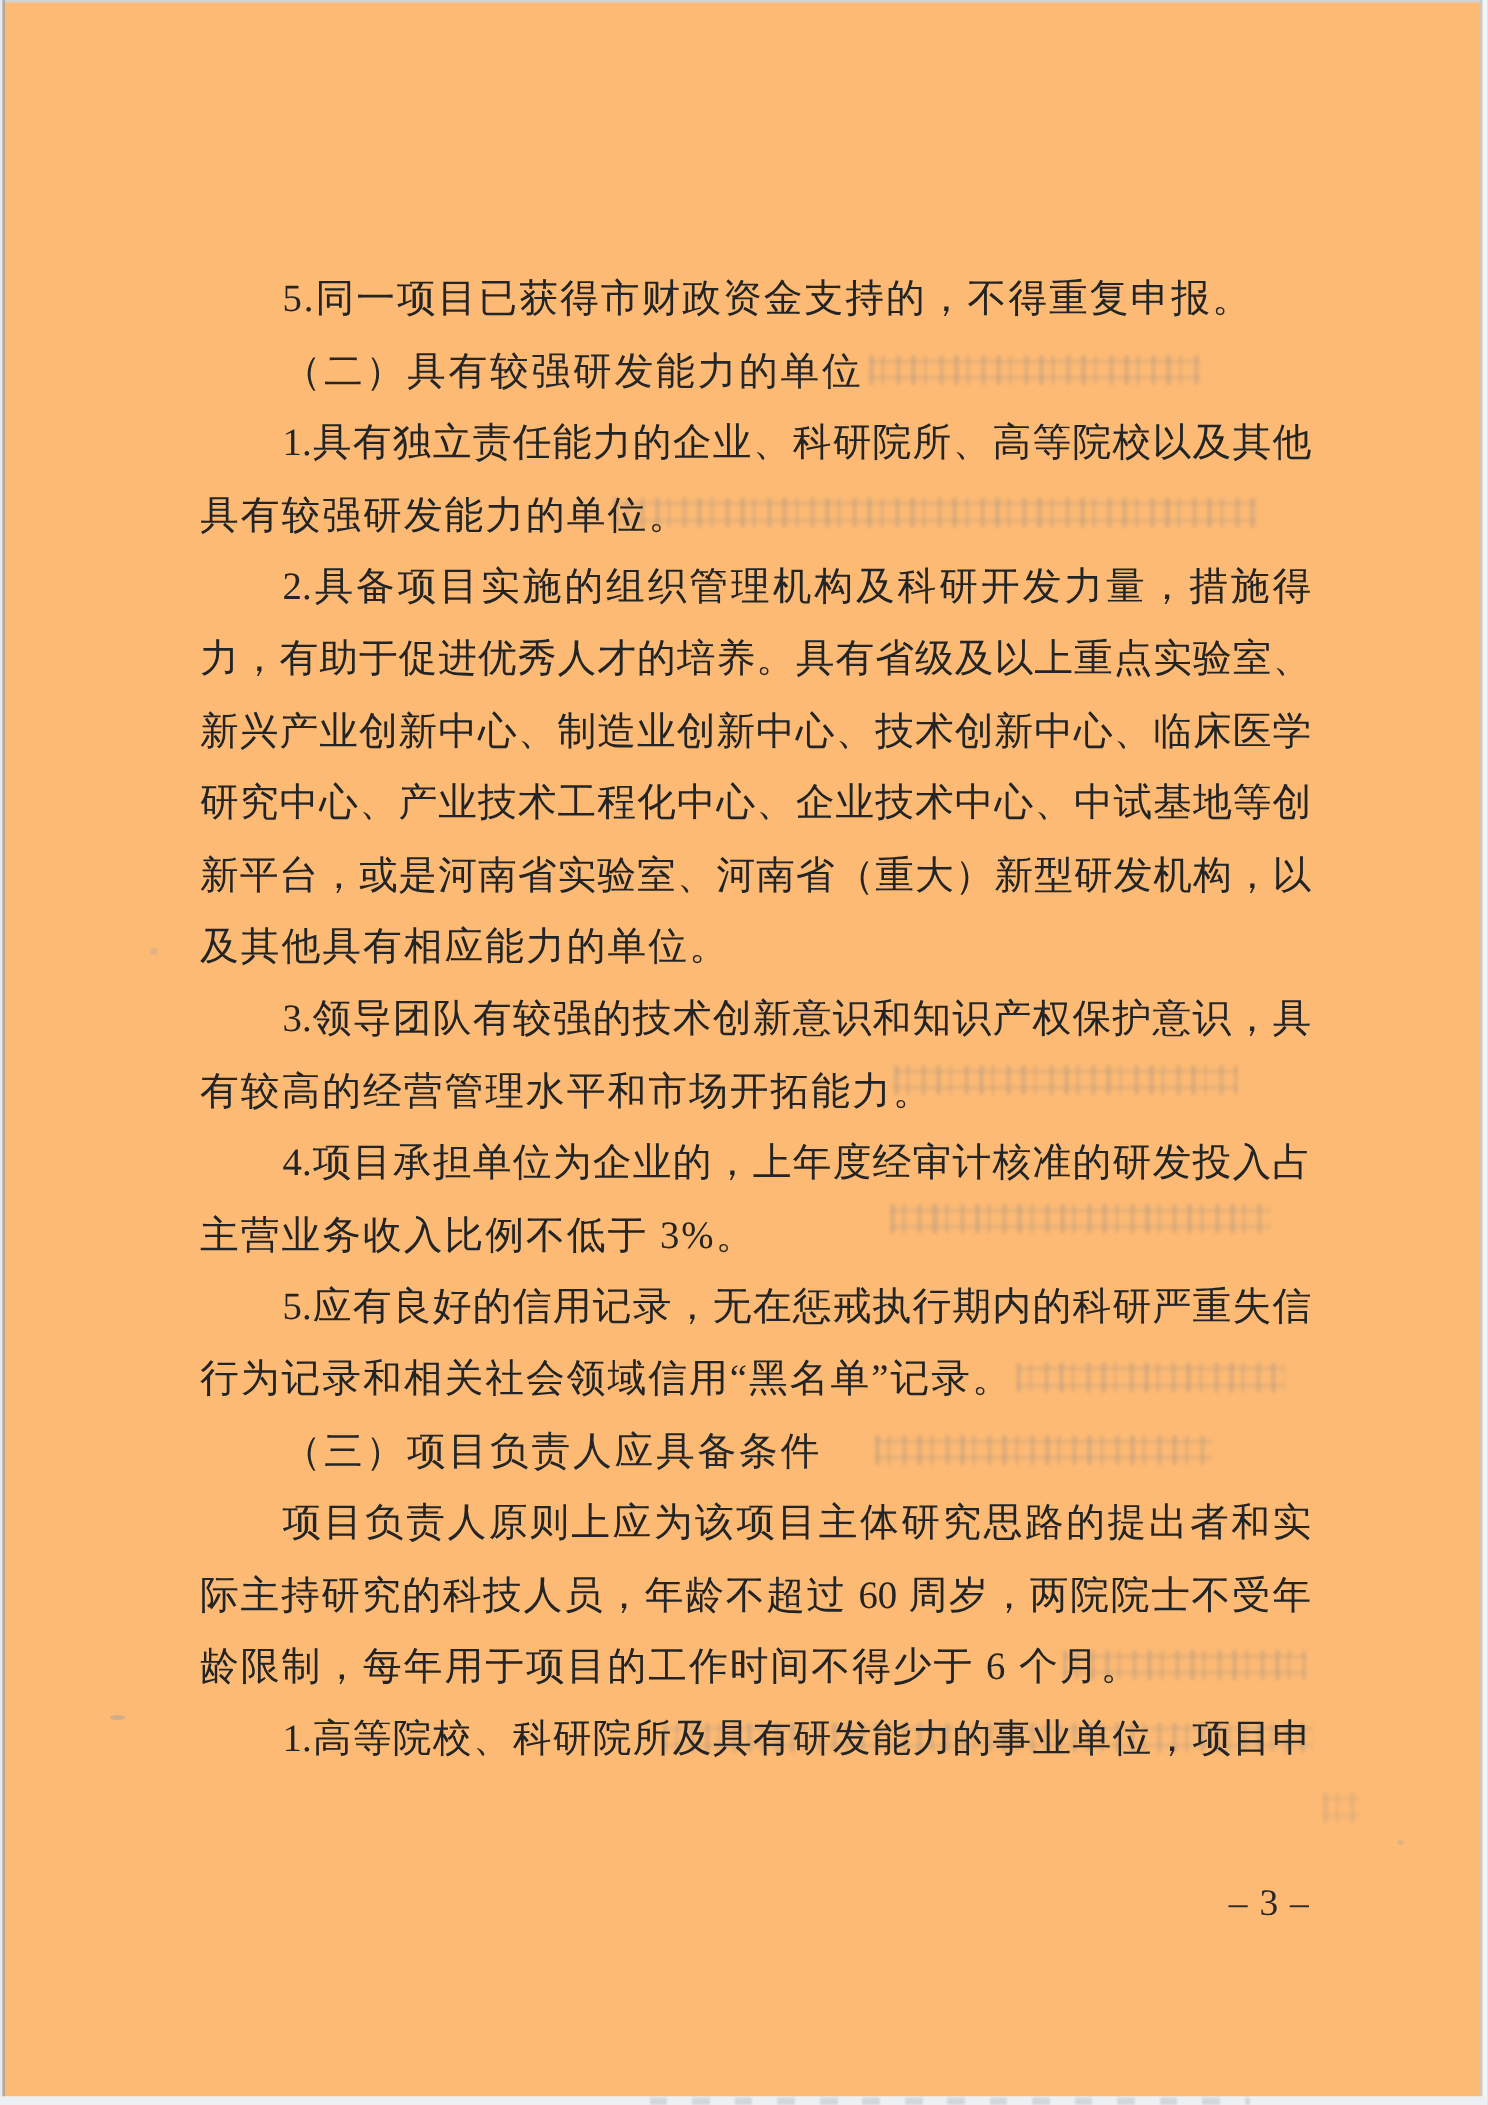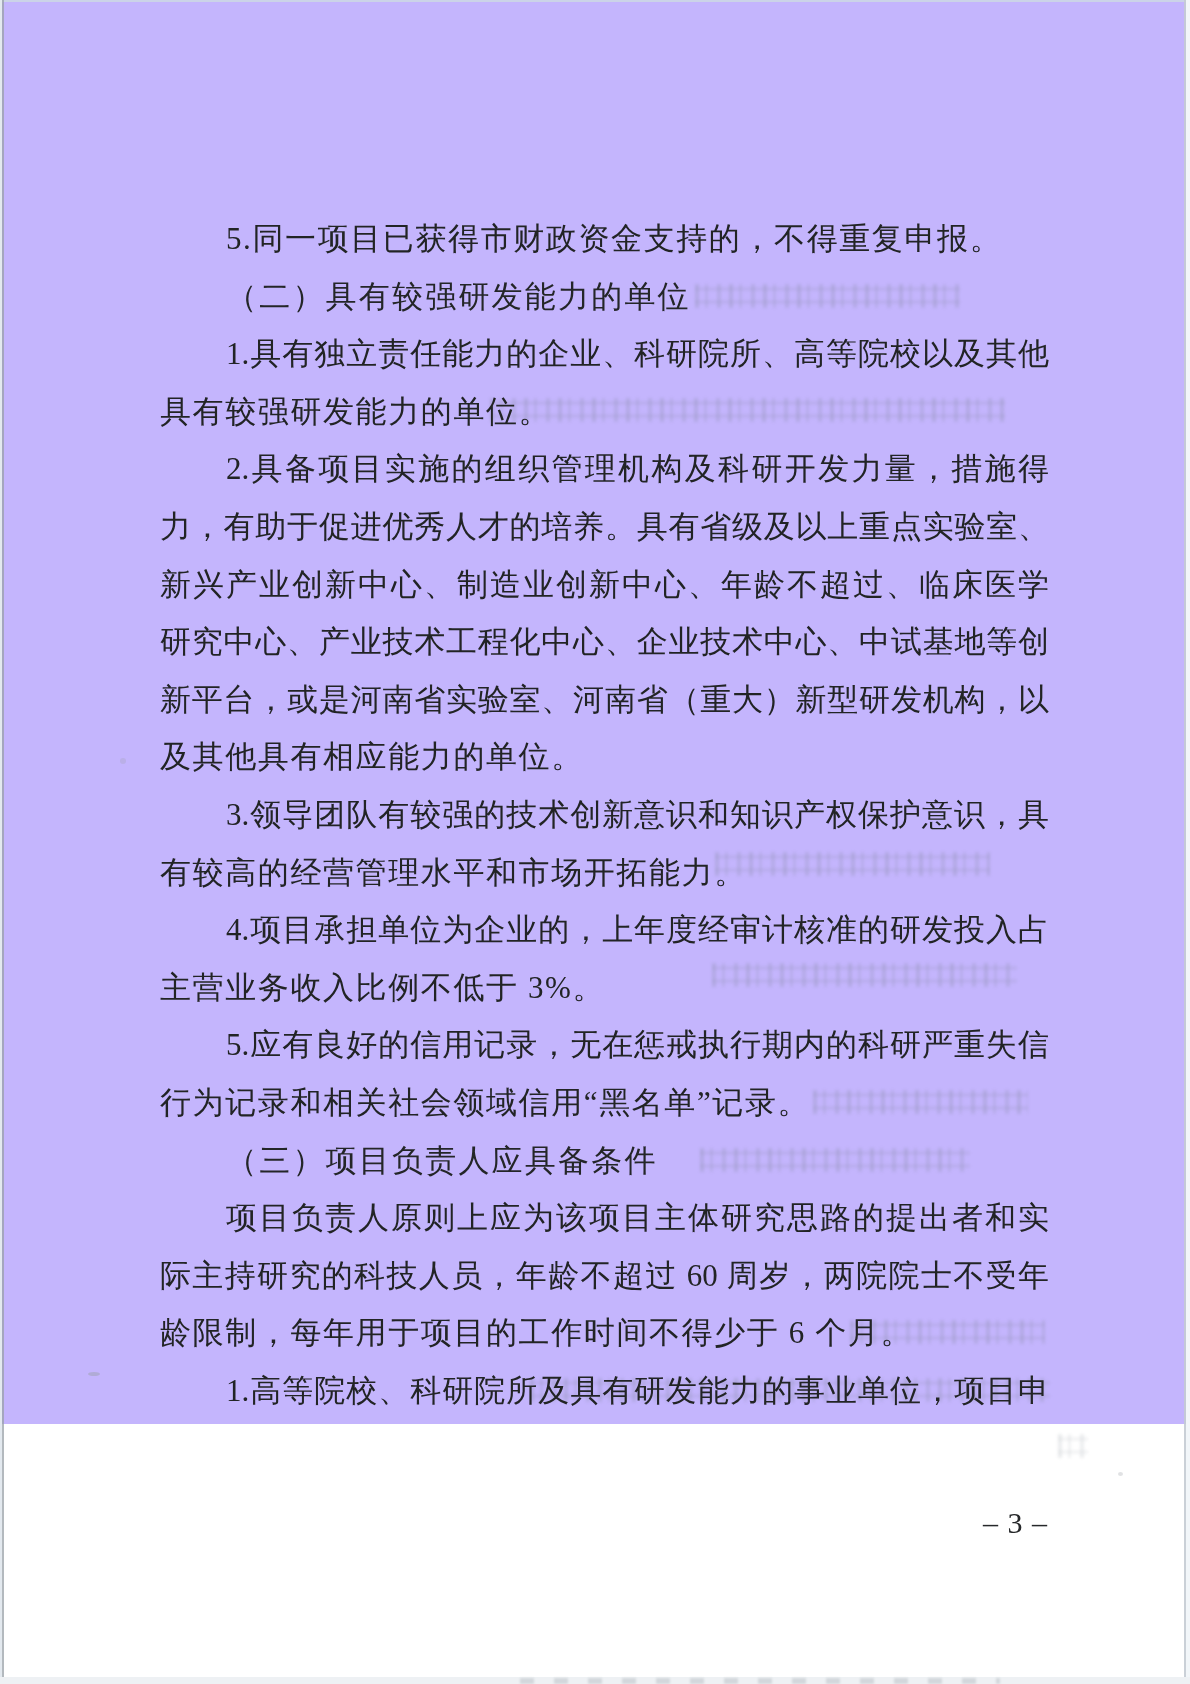--- a/index.html
+++ b/index.html
@@ -3,21 +3,21 @@
 <meta charset="utf-8">
 <style>
   html,body{margin:0;padding:0;}
   body{
     width:1190px;height:1684px;
     background:#ffffff;
     font-family:"Liberation Serif","DejaVu Serif",serif;
     overflow:hidden;
   }
   .page{
-    position:relative;width:1190px;height:1424px;background:#c4b5fd;
+    position:relative;width:1190px;height:1684px;background:#fdba74;
   }
   
   .edge-top{position:absolute;left:0;top:0;width:1190px;height:2px;background:#ccd8e4;opacity:.85;}
   .edge-left-light{position:absolute;left:0;top:0;width:2px;height:1684px;background:#e3e9ef;}
   .edge-left-dark{position:absolute;left:2px;top:0;width:2px;height:1684px;background:#9aa1a8;opacity:.75;}
   .edge-right-line{position:absolute;left:1184px;top:0;width:2px;height:1684px;background:#c4cbd3;opacity:.9;}
   .edge-right-tint{position:absolute;left:1186px;top:0;width:4px;height:1684px;background:#f2f6f9;}
   .edge-bottom{position:absolute;left:0;top:1677px;width:1190px;height:7px;background:#eef1f4;}
   .edge-bottom-smudge{position:absolute;left:520px;top:1678px;width:480px;height:6px;opacity:.5;filter:blur(1px);
     background:repeating-linear-gradient(90deg,rgba(120,130,140,.45) 0 14px,transparent 14px 34px);}
@@ -79,21 +79,21 @@
   <div class="speck" style="left:120px;top:758px;width:6px;height:6px;opacity:.25;"></div>
   <div class="speck" style="left:1118px;top:1472px;width:5px;height:4px;opacity:.3;"></div>
 
   <div class="textblock">
     <div class="line indent">5.同一项目已获得市财政资金支持的，不得重复申报。</div>
     <div class="line indent kai">（二）具有较强研发能力的单位</div>
     <div class="line indent stretch">1.具有独立责任能力的企业、科研院所、高等院校以及其他</div>
     <div class="line">具有较强研发能力的单位。</div>
     <div class="line indent stretch">2.具备项目实施的组织管理机构及科研开发力量，措施得</div>
     <div class="line stretch">力，有助于促进优秀人才的培养。具有省级及以上重点实验室、</div>
-    <div class="line stretch">新兴产业创新中心、制造业创新中心、年龄不超过、临床医学</div>
+    <div class="line stretch">新兴产业创新中心、制造业创新中心、技术创新中心、临床医学</div>
     <div class="line stretch">研究中心、产业技术工程化中心、企业技术中心、中试基地等创</div>
     <div class="line stretch">新平台，或是河南省实验室、河南省（重大）新型研发机构，以</div>
     <div class="line">及其他具有相应能力的单位。</div>
     <div class="line indent stretch">3.领导团队有较强的技术创新意识和知识产权保护意识，具</div>
     <div class="line">有较高的经营管理水平和市场开拓能力。</div>
     <div class="line indent stretch">4.项目承担单位为企业的，上年度经审计核准的研发投入占</div>
     <div class="line">主营业务收入比例不低于 3%。</div>
     <div class="line indent stretch">5.应有良好的信用记录，无在惩戒执行期内的科研严重失信</div>
     <div class="line">行为记录和相关社会领域信用“黑名单”记录。</div>
     <div class="line indent kai">（三）项目负责人应具备条件</div>

